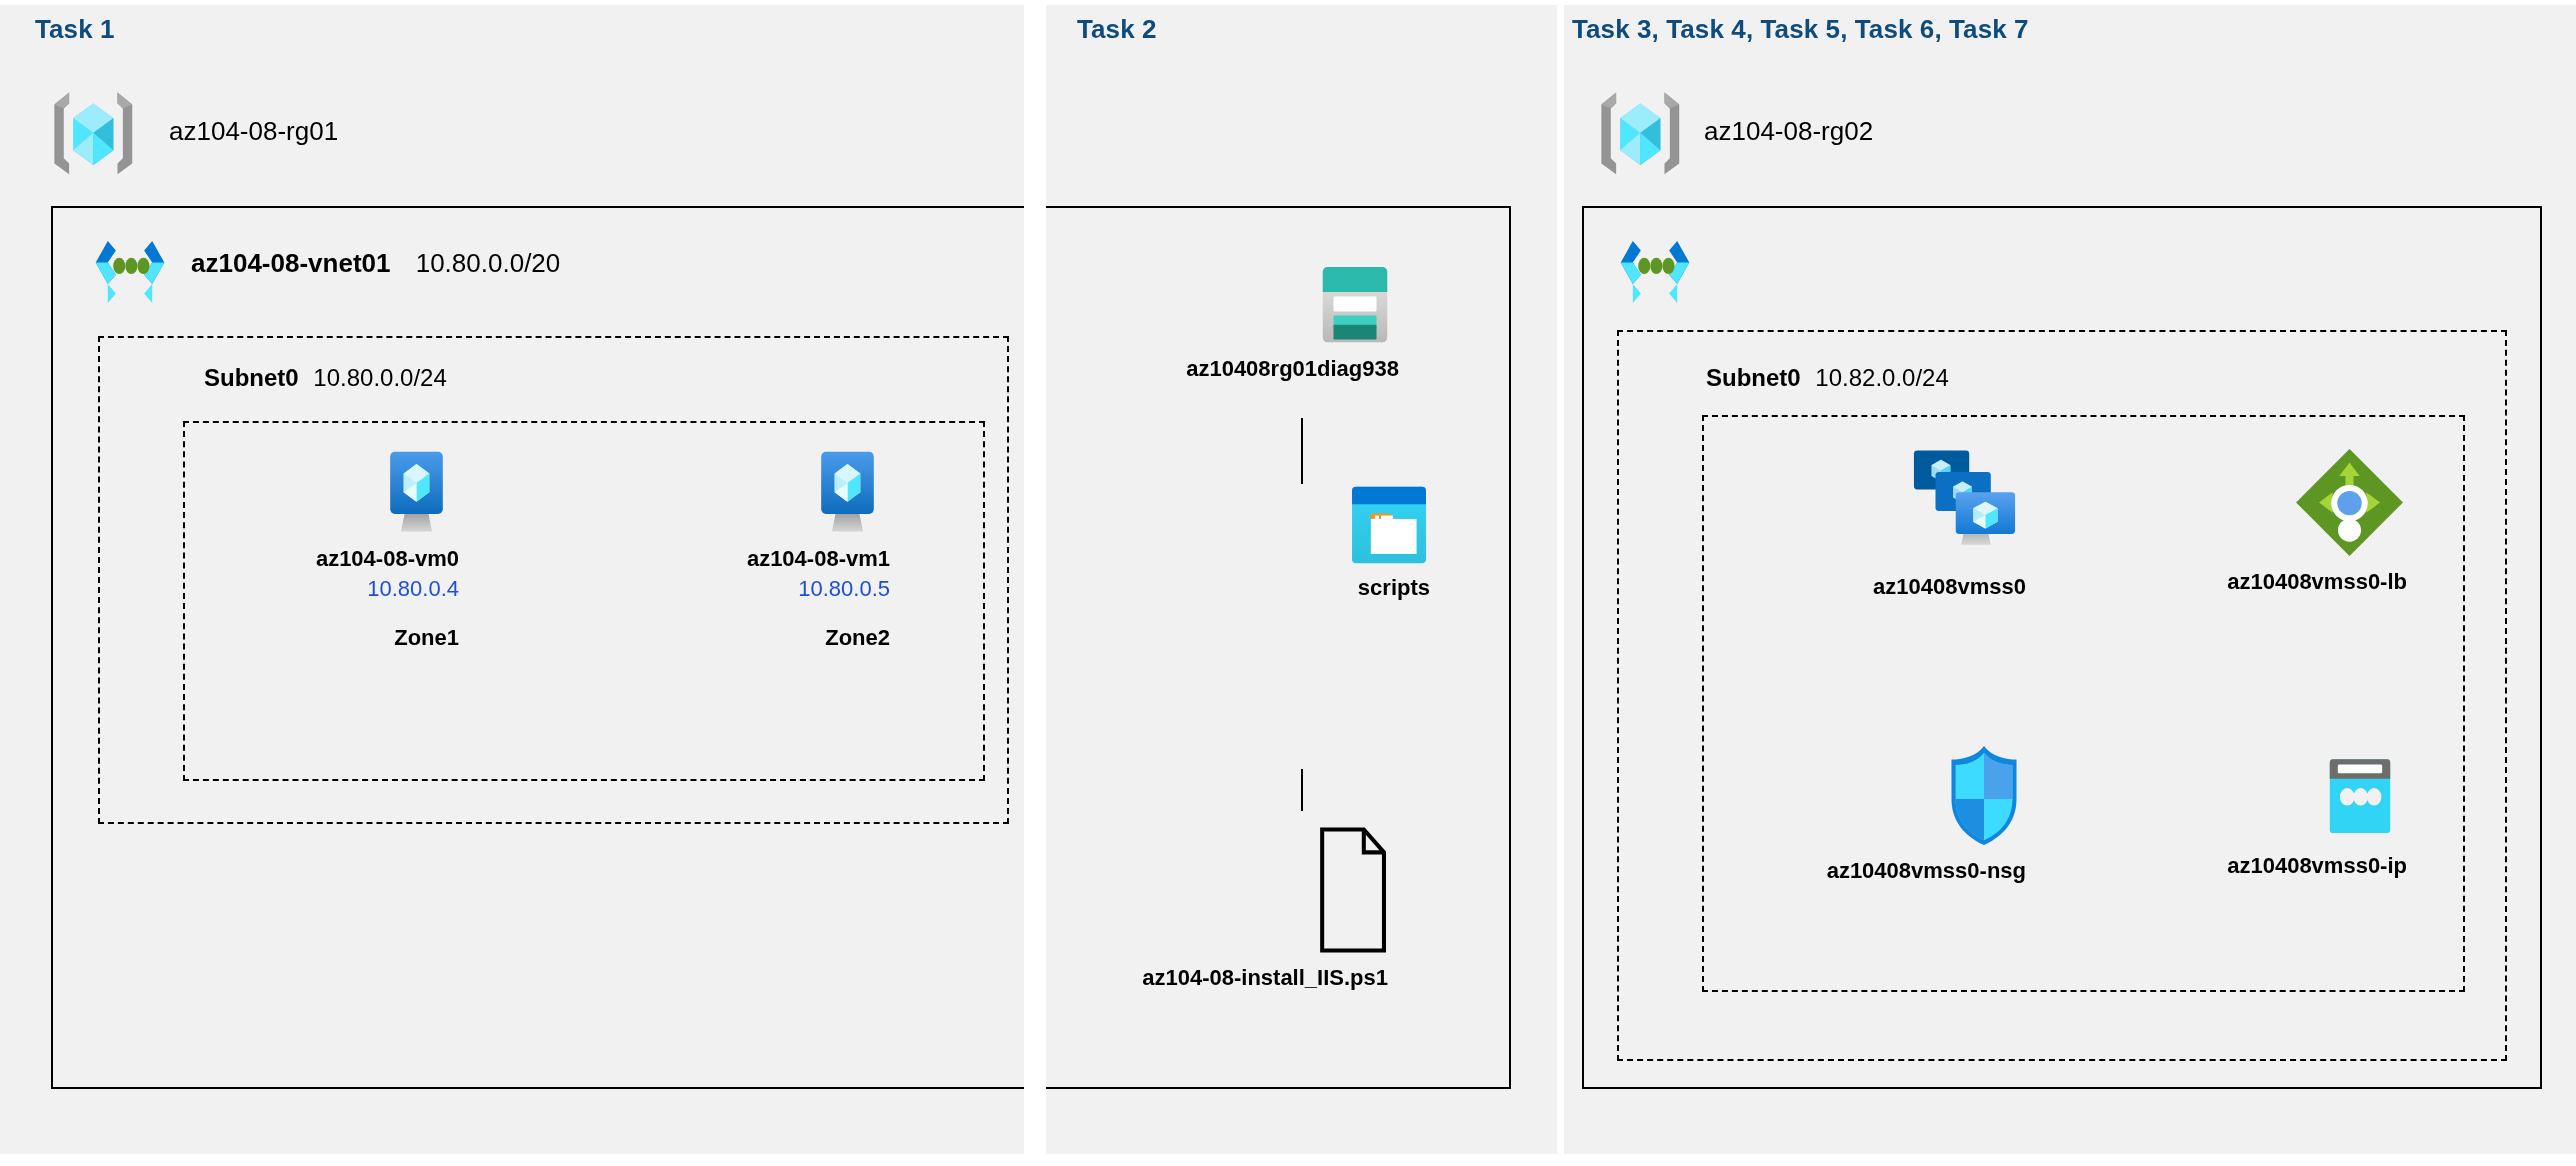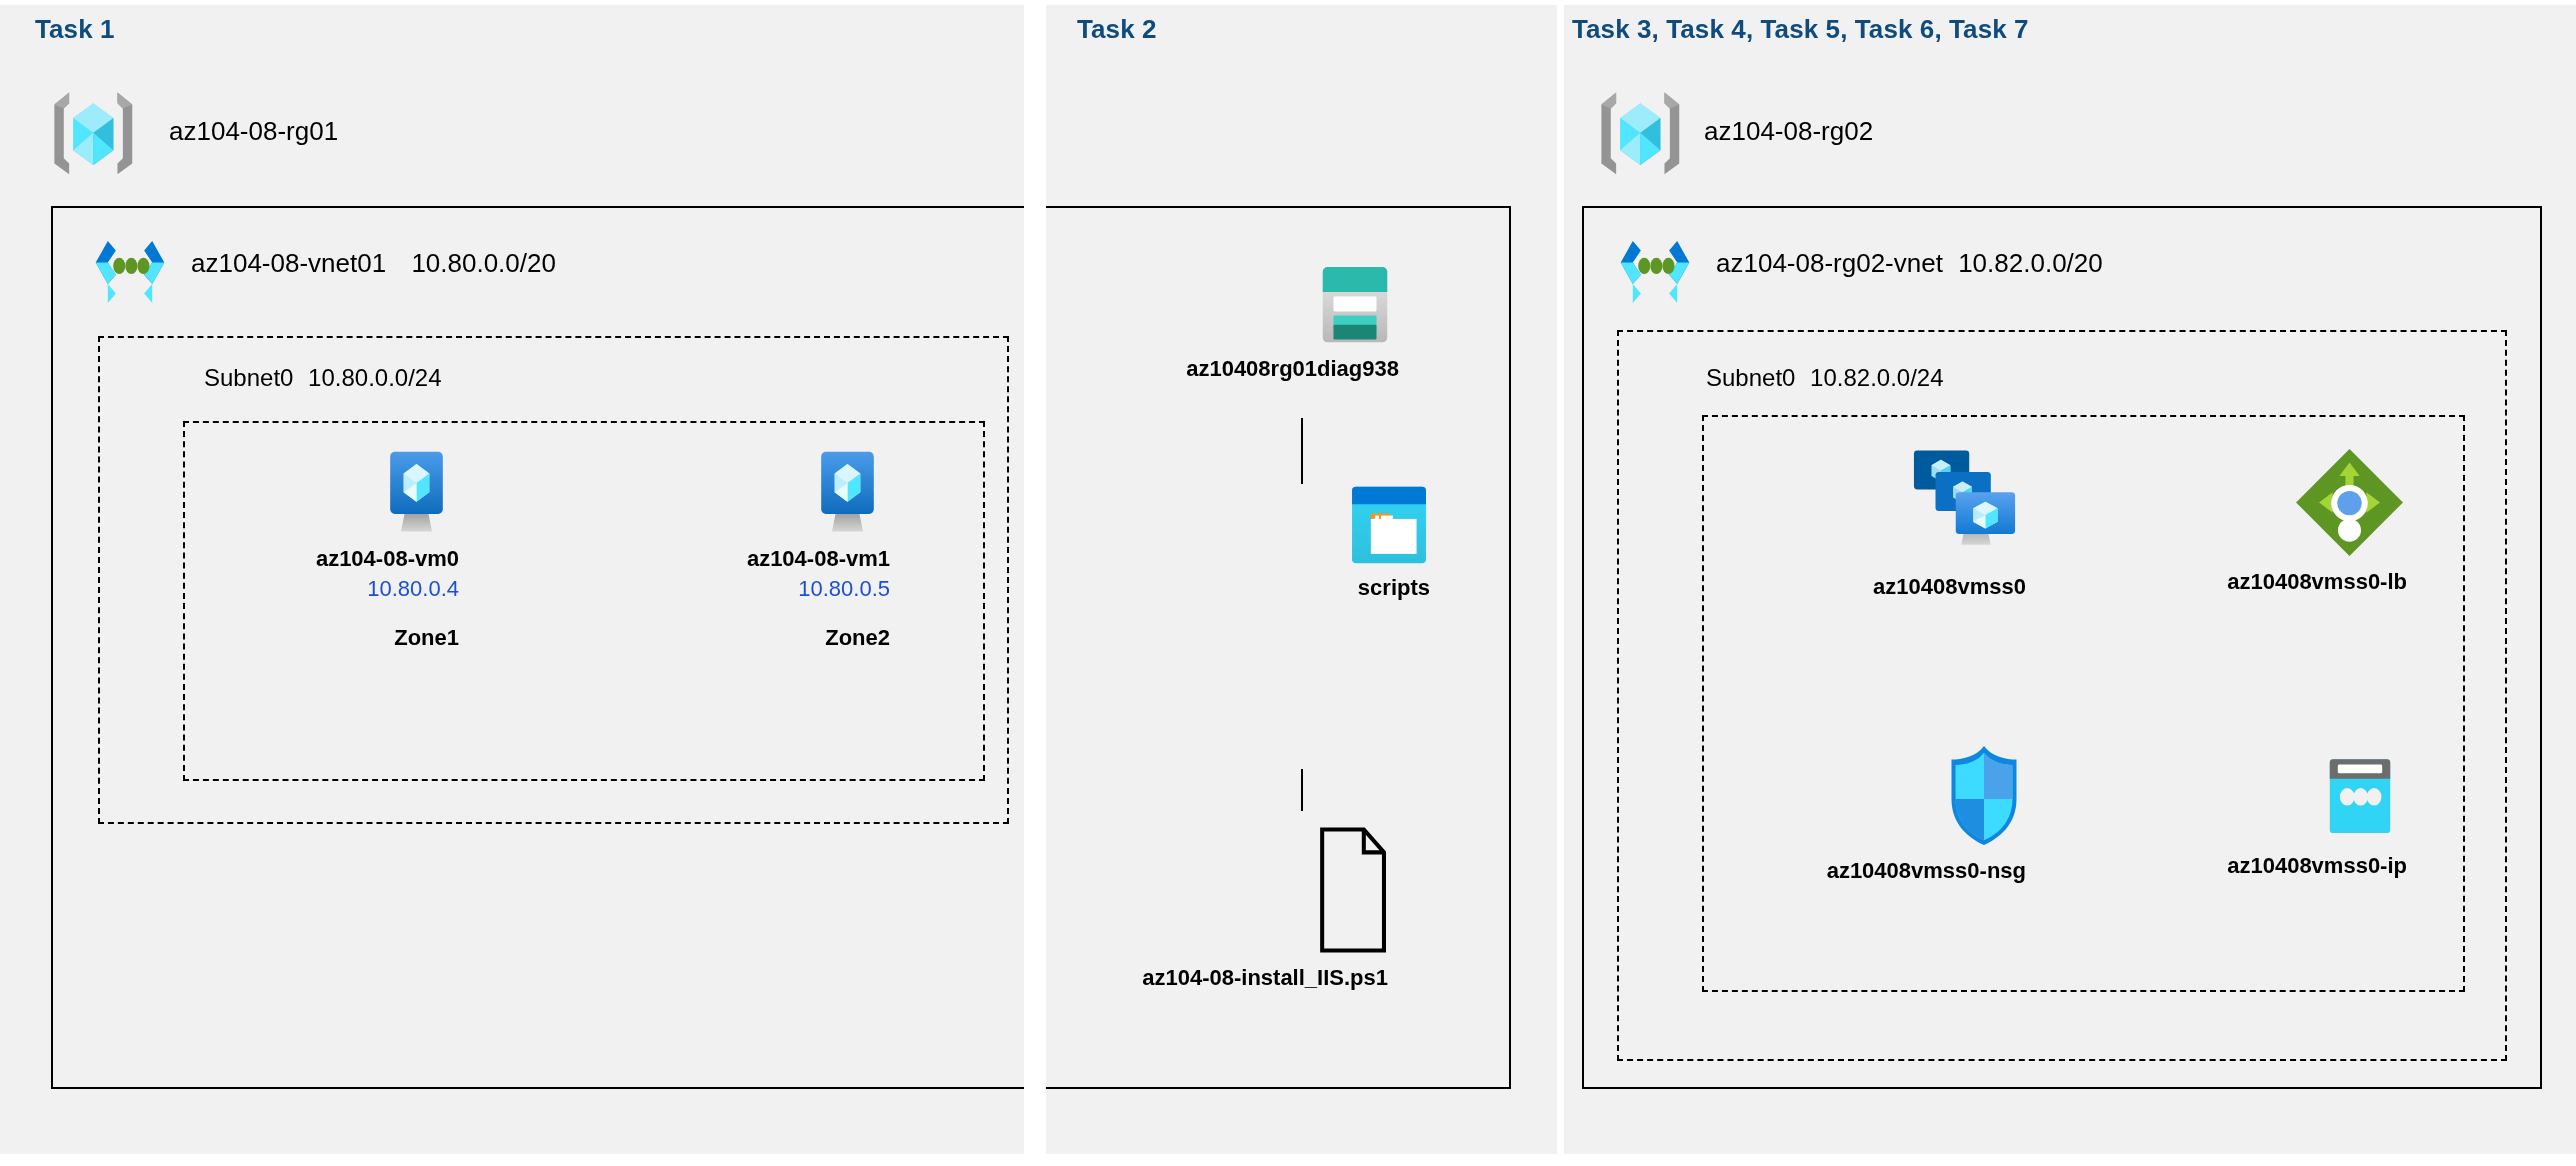--- a/index.html
+++ b/index.html
@@ -14,21 +14,21 @@
 
   
   .solid-box{position:absolute;border:2.7px solid #000000;box-sizing:border-box;background:transparent;}
   
   .dashed-box{position:absolute;border:2.7px dashed #000000;box-sizing:border-box;background:transparent;}
 
   
   .lbl{position:absolute;white-space:nowrap;color:#000000;}
   .lbl.b{font-weight:normal;}
   .row-lbl{position:absolute;white-space:nowrap;color:#000;}
-  .row-lbl .b{font-weight:normal;}
+  .row-lbl .b{font-weight:bold;}
   .row-lbl .n{font-weight:normal;}
 
   
   .node{position:absolute;display:flex;flex-direction:column;align-items:flex-end;}
   .node .cap{font-weight:bold;font-size:22px;color:#000;white-space:nowrap;margin-top:9.4px;text-align:center;}
   .node .cap2{font-weight:normal;font-size:22px;color:#1d4ed8;white-space:nowrap;text-align:center;margin-top:4px;}
   .node .cap3{font-weight:bold;font-size:22px;color:#000;white-space:nowrap;text-align:center;margin-top:23px;}
 
   
   .connector{position:absolute;background:#000;width:2px;}
@@ -226,24 +226,20 @@
     <svg width="74" height="70" viewBox="0 0 110 104">
       <path d="M22 6 L4 38 L22 70 L34 56 L22 38 L34 20 Z" fill="#0078d4"></path>
       <path d="M22 38 L4 38 L22 70 L22 98 L34 84 L22 70 L34 56 Z" fill="#50e6ff"></path>
       <path d="M88 6 L106 38 L88 70 L76 56 L88 38 L76 20 Z" fill="#0078d4"></path>
       <path d="M88 38 L106 38 L88 70 L88 98 L76 84 L88 70 L76 56 Z" fill="#50e6ff"></path>
       <ellipse cx="39" cy="43" rx="9" ry="12" fill="#5e9624"></ellipse>
       <ellipse cx="57" cy="43" rx="9" ry="12" fill="#5e9624"></ellipse>
       <ellipse cx="75" cy="43" rx="9" ry="12" fill="#5e9624"></ellipse>
     </svg>
   </div>
-  <div class="row-lbl" style="left:1716px;top:248px;font-size:26px;">
-    <span class="b">az104-08-rg02-vnet</span>
-    <span class="n" style="margin-left:8px;">10.82.0.0/20</span>
-  </div>
 
   <div class="dashed-box" style="left:1617px;top:330px;width:890px;height:731px;"></div>
   <div class="row-lbl" style="left:1706px;top:364px;font-size:24px;">
     <span class="b">Subnet0</span>
     <span class="n" style="margin-left:8px;">10.82.0.0/24</span>
   </div>
 
   <div class="dashed-box" style="left:1702px;top:415px;width:763px;height:577px;"></div>
 
   <div class="node" style="left:1824px;top:445px;width:202px;">

